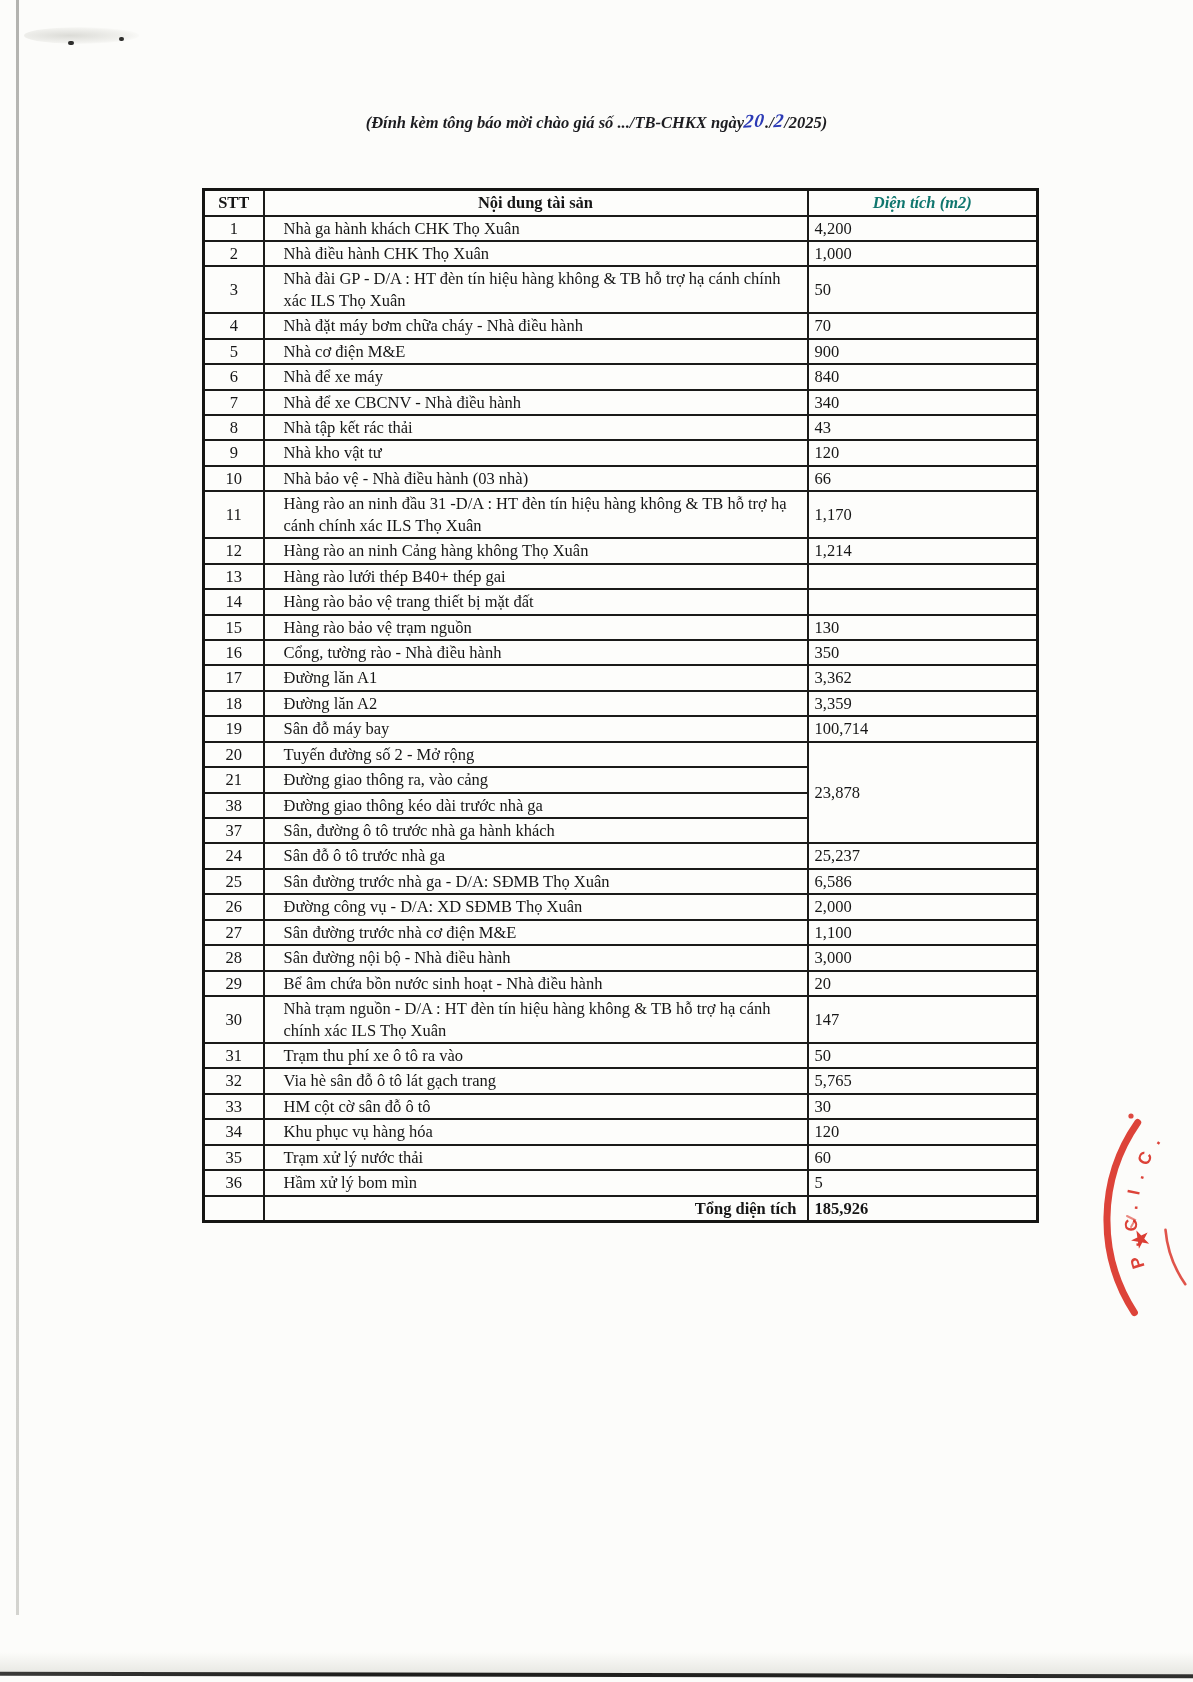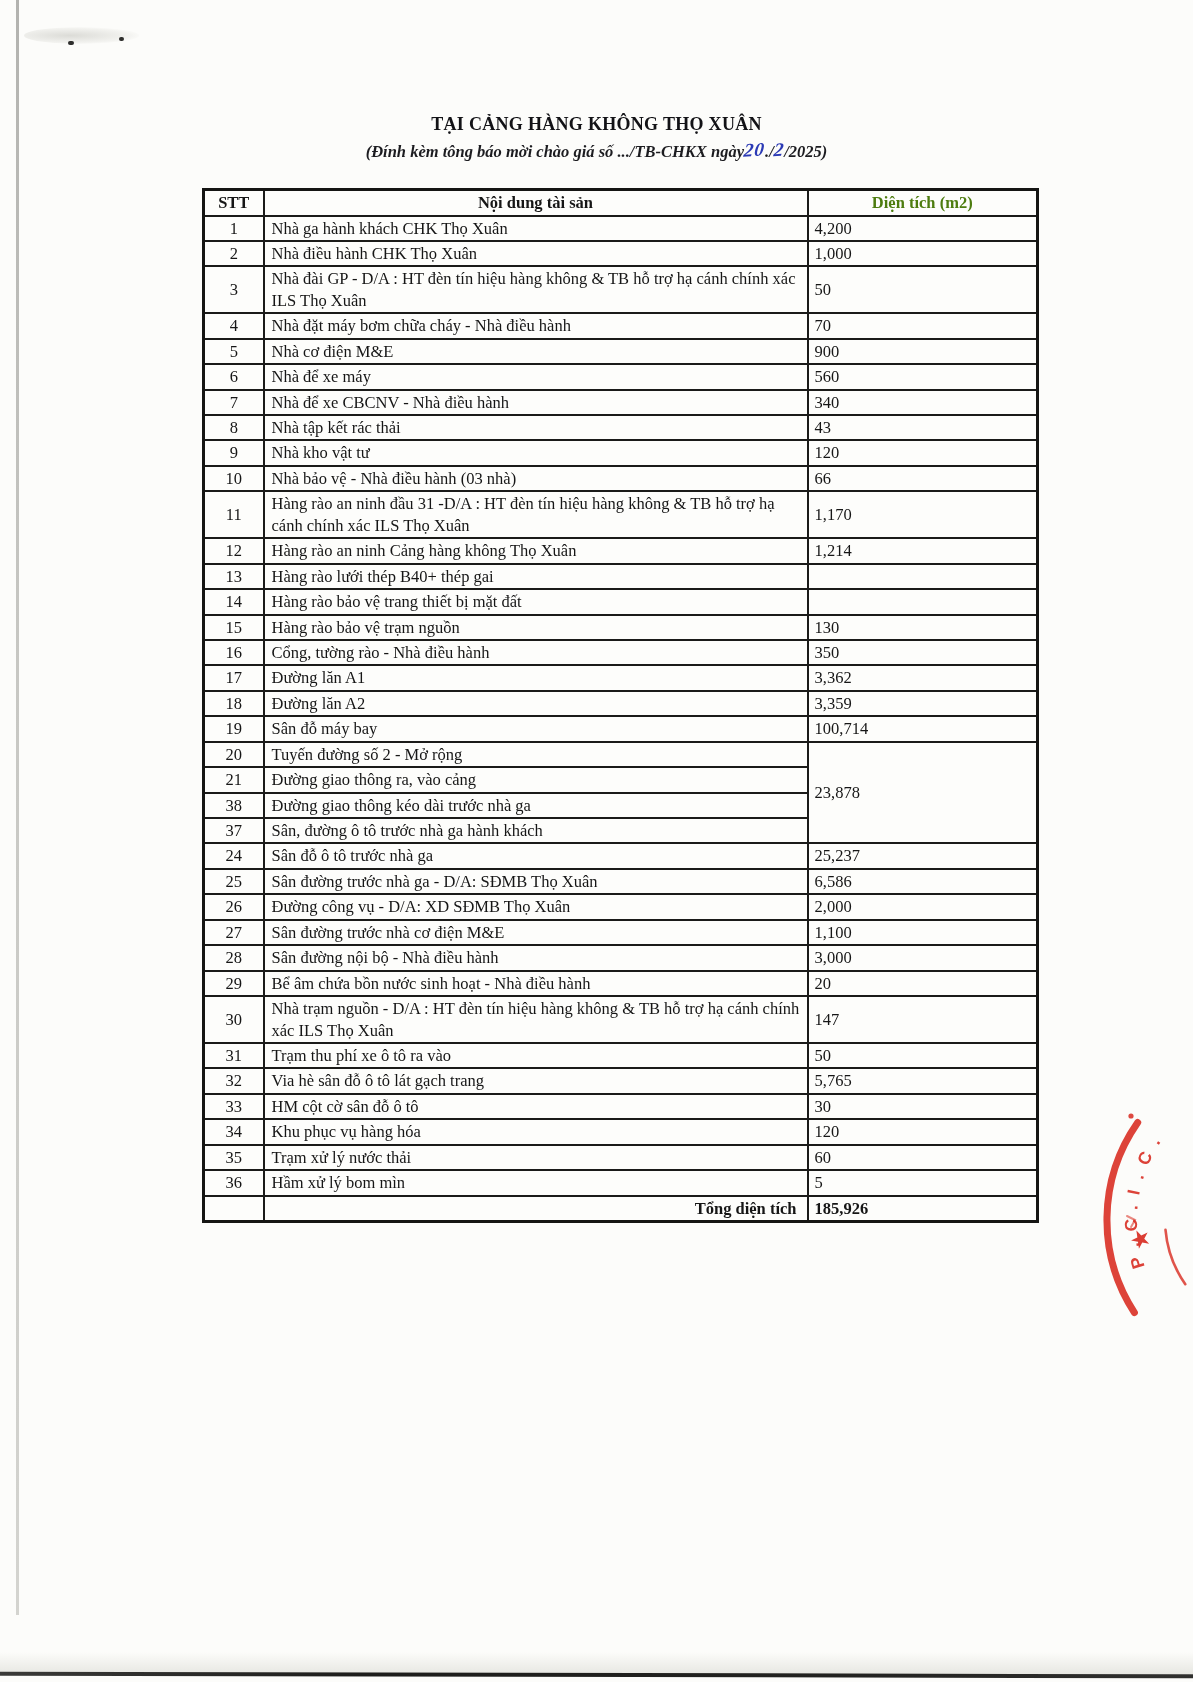--- a/index.html
+++ b/index.html
@@ -58,41 +58,40 @@
   col.c-area { width: 230px; }
   .asset-table th, .asset-table td {
     border: 2px solid #1b1b19;
     font-size: 16.5px;
     line-height: 1.3;
     padding: 1px 6px;
     vertical-align: middle;
     overflow: hidden;
   }
   .asset-table th { font-weight: bold; text-align: center; height: 26px; padding: 1px 4px; }
-  th.h-area { color: #4d7c0f; }
+  th.h-area { color: #0f766e; font-style: italic; }
   td.col-stt { text-align: center; height: 24px; }
-  td.col-name { text-align: left; padding-left: 7px; }
+  td.col-name { text-align: left; padding-left: 19px; }
   td.col-area { text-align: left; padding-right: 7px; }
   tr.total-row td { font-weight: bold; }
   tr.total-row td.total-label { text-align: right; padding-right: 10px; }
   
   .stamp-box { position: absolute; left: 1072px; top: 1090px; width: 121px; height: 242px; }
 </style>
 </head>
 <body>
 
 <div class="scan-edge-left"></div>
 <div class="scan-smudge"></div>
 <div class="smudge-dot d1"></div>
 <div class="smudge-dot d2"></div>
 <div class="scan-bottom-shadow"></div>
 <div class="scan-bottom-line"></div>
 
 <div class="doc-header">
-  <div class="title-2">TẠI CẢNG HÀNG KHÔNG THỌ XUÂN</div>
   <div class="subtitle">
     <span>(Đính kèm tông báo mời chào giá số .../TB-CHKX ngày</span><span class="handwritten" style="color: rgb(43, 58, 181);">20</span><span>./</span><span class="handwritten" style="color: rgb(43, 58, 181);">2</span><span>/2025)</span>
   </div>
 </div>
 
 <div class="asset-table-wrap">
   <table class="asset-table">
     <colgroup>
         <col class="c-stt">
         <col class="c-name">
@@ -127,21 +126,21 @@
           <td class="col-area">70</td>
         </tr>
         <tr>
           <td class="col-stt">5</td>
           <td class="col-name">Nhà cơ điện M&amp;E</td>
           <td class="col-area">900</td>
         </tr>
         <tr>
           <td class="col-stt">6</td>
           <td class="col-name">Nhà để xe máy</td>
-          <td class="col-area">560</td>
+          <td class="col-area">840</td>
         </tr>
         <tr>
           <td class="col-stt">7</td>
           <td class="col-name">Nhà để xe CBCNV - Nhà điều hành</td>
           <td class="col-area">340</td>
         </tr>
         <tr>
           <td class="col-stt">8</td>
           <td class="col-name">Nhà tập kết rác thải</td>
           <td class="col-area">43</td>

